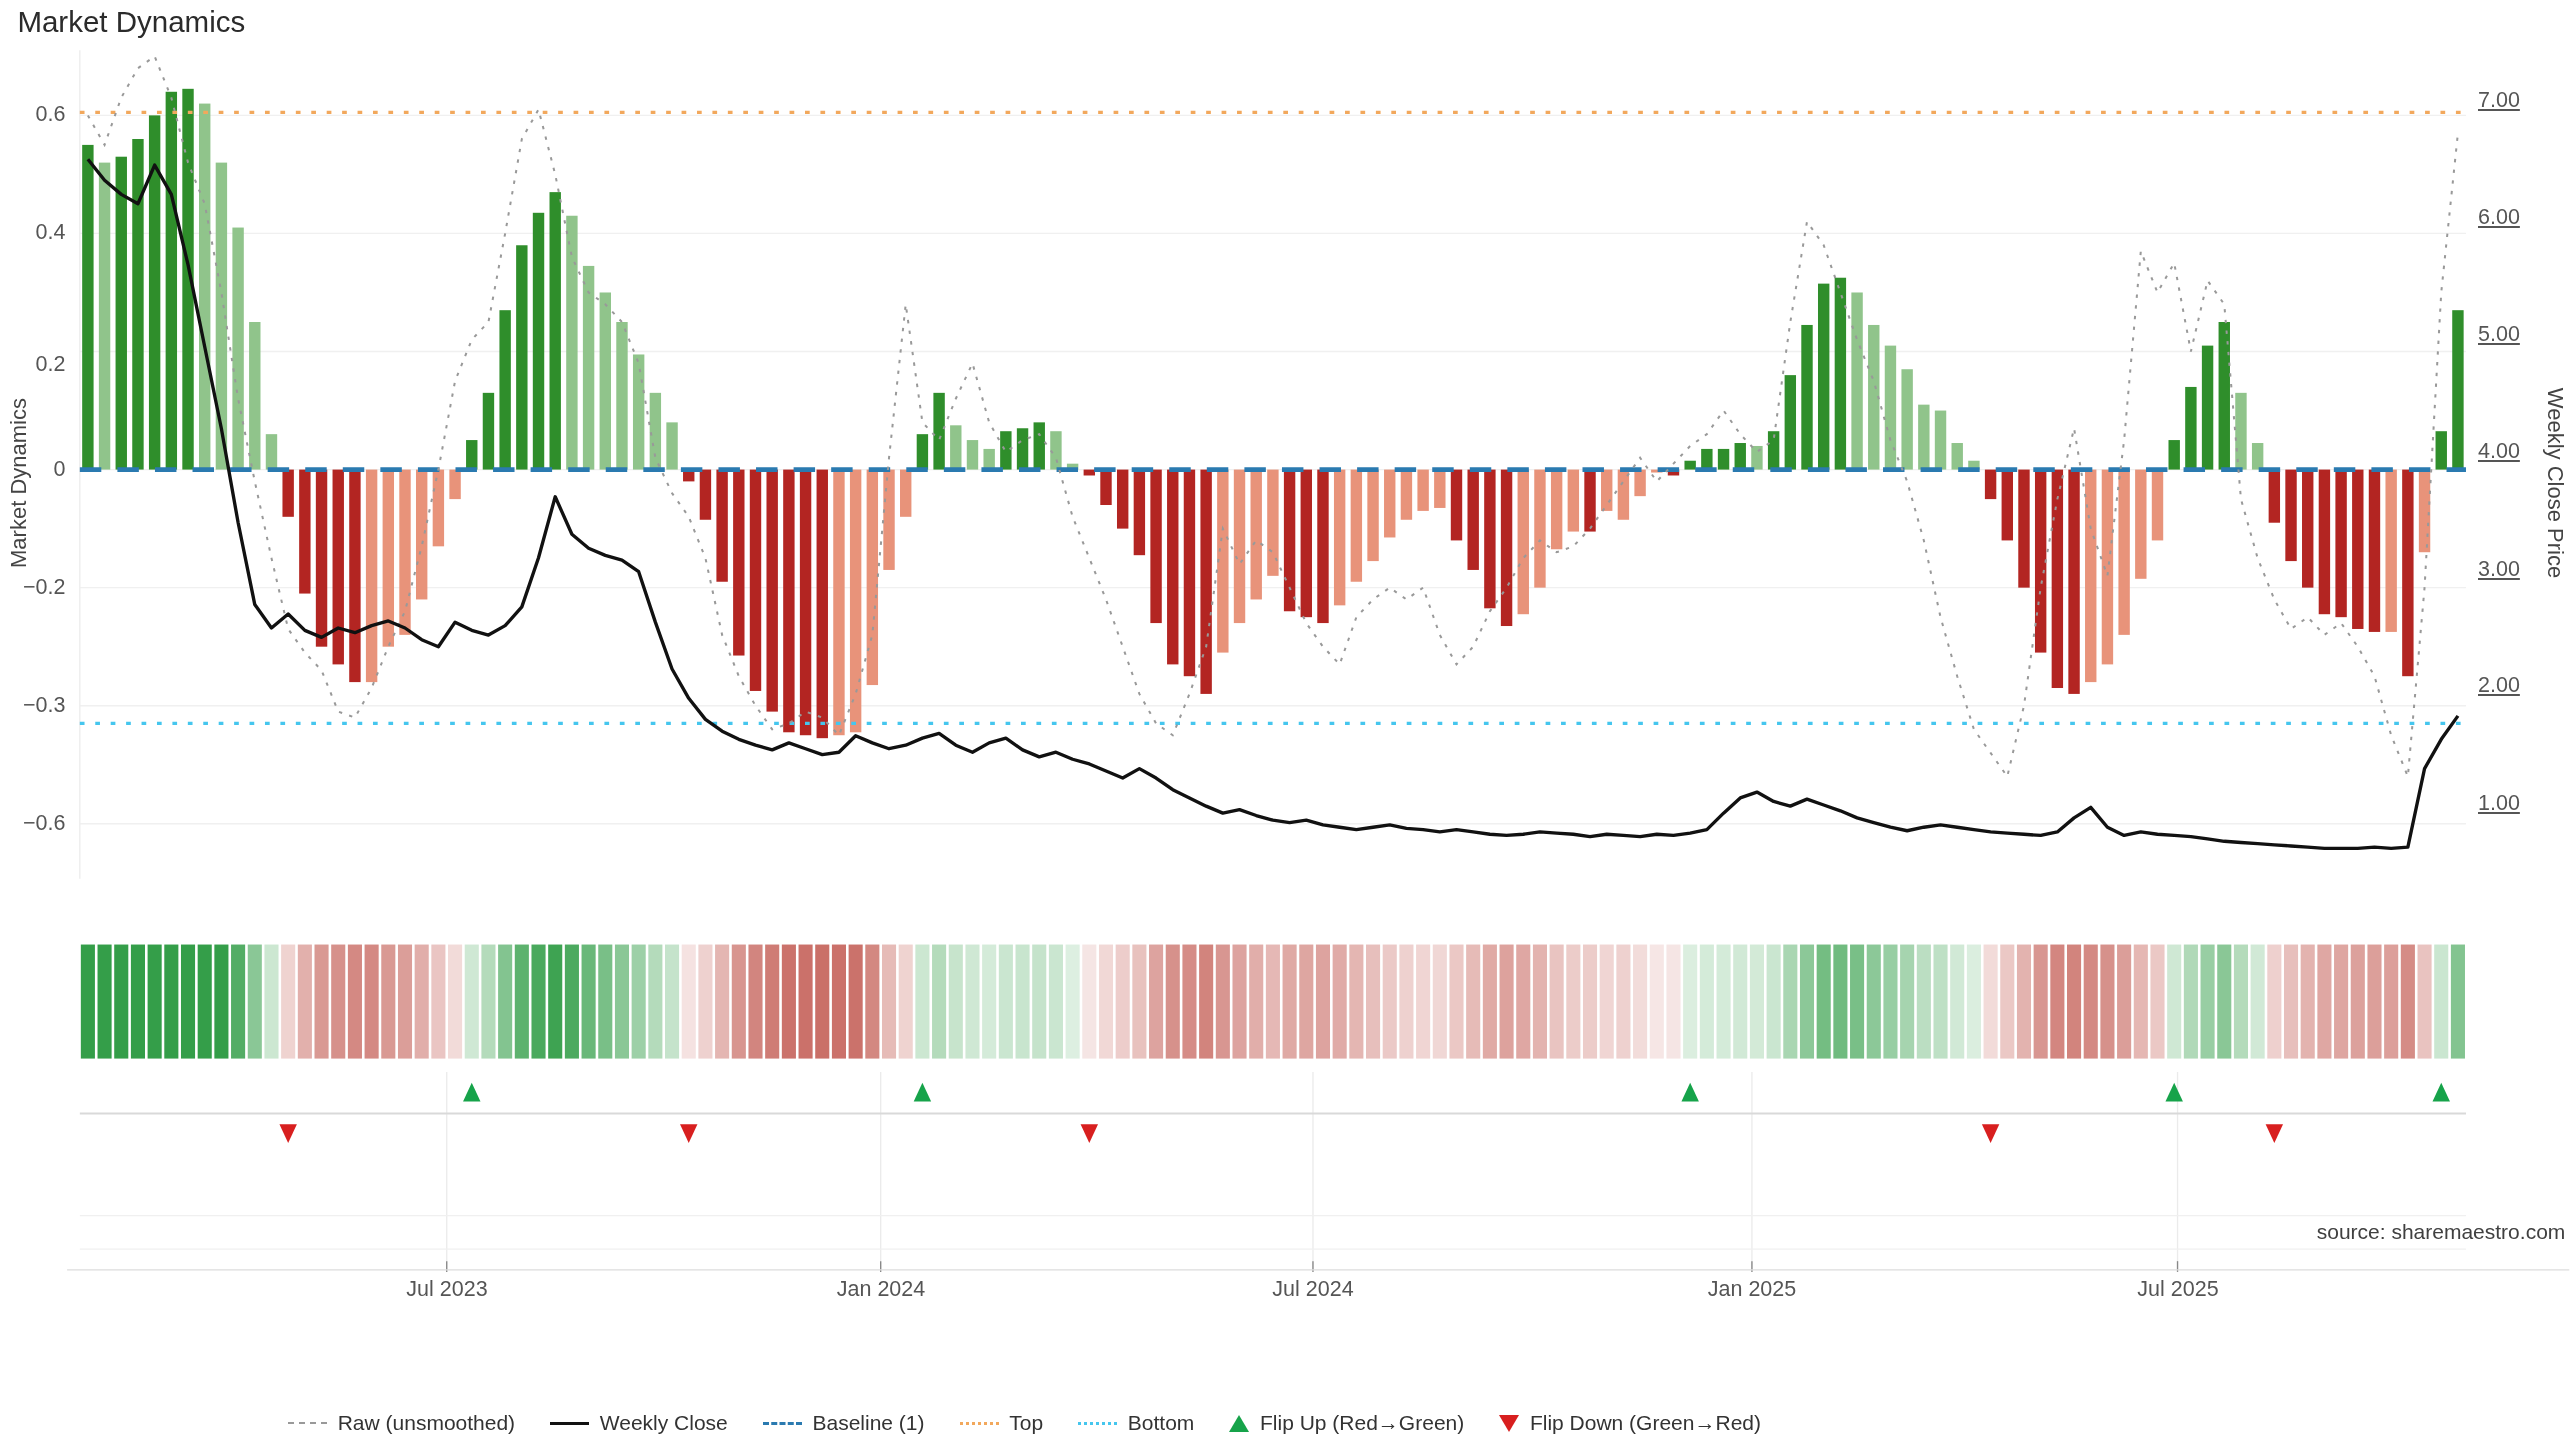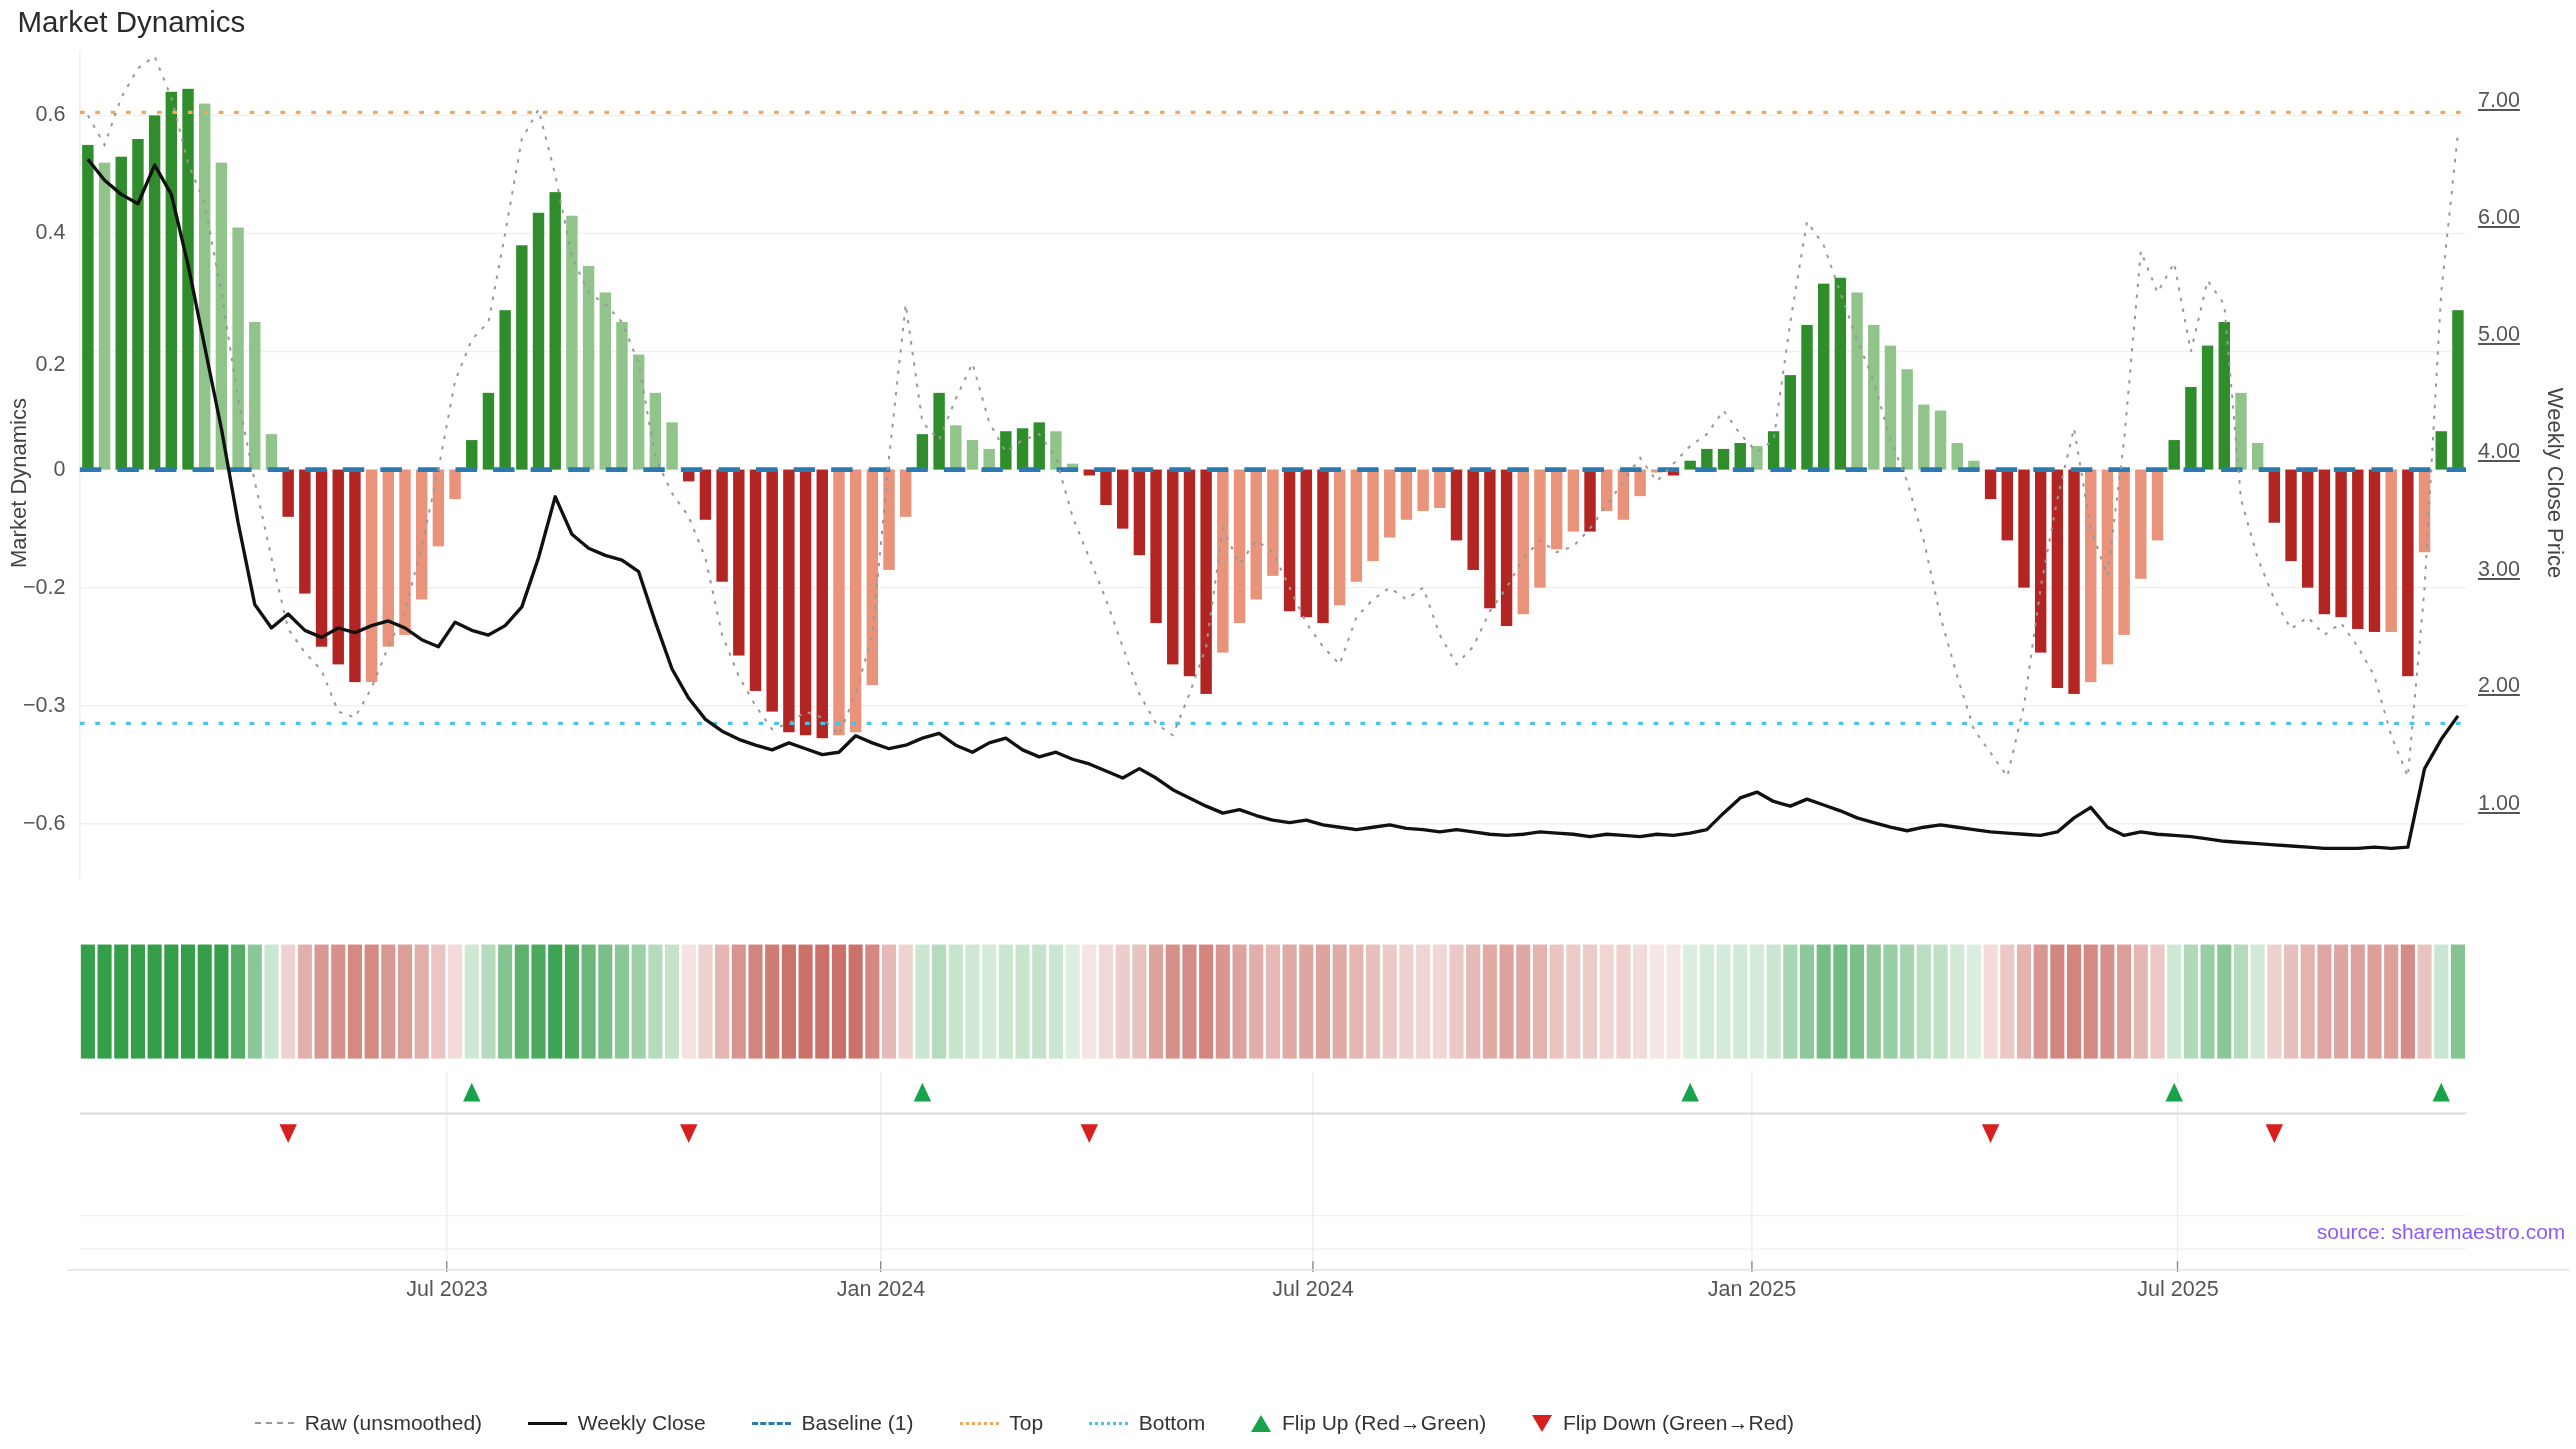--- a/index.html
+++ b/index.html
@@ -5,23 +5,23 @@
   html,body{margin:0;padding:0;background:#ffffff;font-family:"Liberation Sans",sans-serif;}
   #stage{position:relative;width:2576px;height:1449px;background:#fff;overflow:hidden;}
   .title{position:absolute;left:17.4px;top:5.4px;font-size:29.5px;color:#2b2b2b;}
   .ylab-left{position:absolute;left:-102px;top:470px;width:241px;text-align:center;font-size:22px;color:#444;
              transform:rotate(-90deg);transform-origin:center;}
   .ylab-right{position:absolute;left:2434px;top:470px;width:241px;text-align:center;font-size:22px;color:#444;
               transform:rotate(90deg);transform-origin:center;}
   .ytick-l{position:absolute;width:60px;text-align:right;font-size:21.5px;color:#555;margin-top:-12.7px;left:5.4px;}
   .ytick-r{position:absolute;width:81px;text-align:left;font-size:21.5px;color:#555;margin-top:-12.7px;left:2478px;text-decoration:underline;}
   .xtick{position:absolute;width:148px;margin-left:-74px;text-align:center;font-size:21.5px;color:#555;top:1277px;}
-  .source{position:absolute;right:10.7px;top:1220px;font-size:21px;color:#8b5cf6;}
+  .source{position:absolute;right:10.7px;top:1220px;font-size:21px;color:#404040;}
   .legend{position:absolute;left:0;top:1411px;width:2049px;display:flex;justify-content:center;
-          align-items:center;gap:46px;font-size:21px;color:#333;}
+          align-items:center;gap:35px;font-size:21px;color:#333;}
   .legend .item{display:flex;align-items:center;gap:10.7px;cursor:pointer;}
   .sw{display:inline-block;width:39px;height:0;}
   .sw-raw{border-top:2px dashed #999999;}
   .sw-close{border-top:3.4px solid #111111;}
   .sw-base{border-top:3.4px dashed #2a7ab0;}
   .sw-top{border-top:3.4px dotted #f2a85c;}
   .sw-bottom{border-top:3.4px dotted #45c6ee;}
   .tri-up{display:inline-block;width:0;height:0;border-left:10px solid transparent;border-right:10px solid transparent;
           border-bottom:17.4px solid #16a34a;}
   .tri-down{display:inline-block;width:0;height:0;border-left:10px solid transparent;border-right:10px solid transparent;

